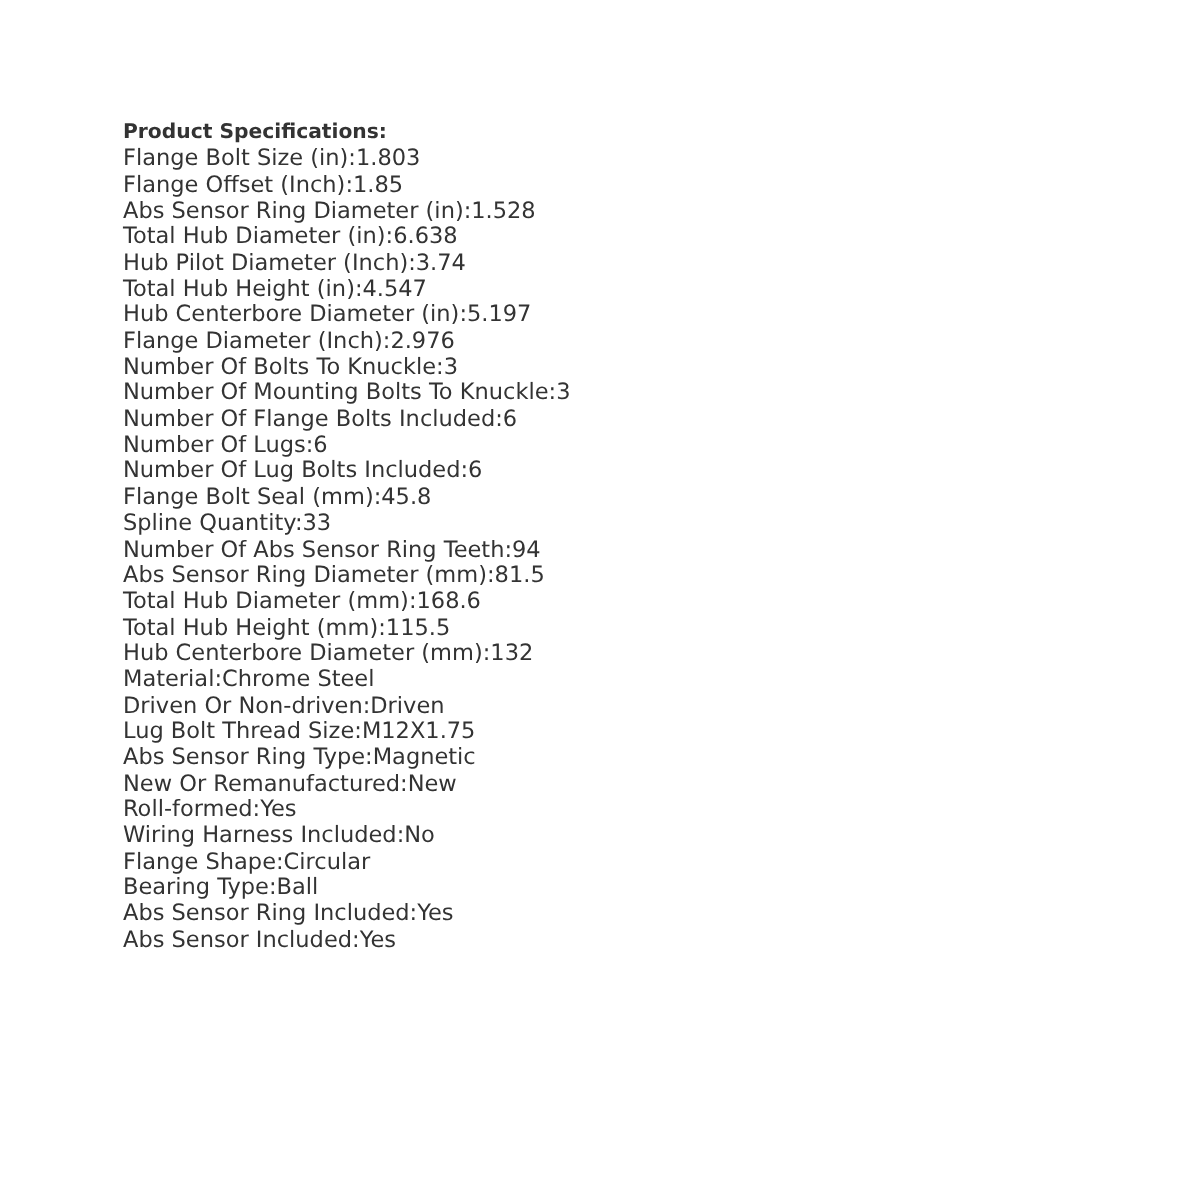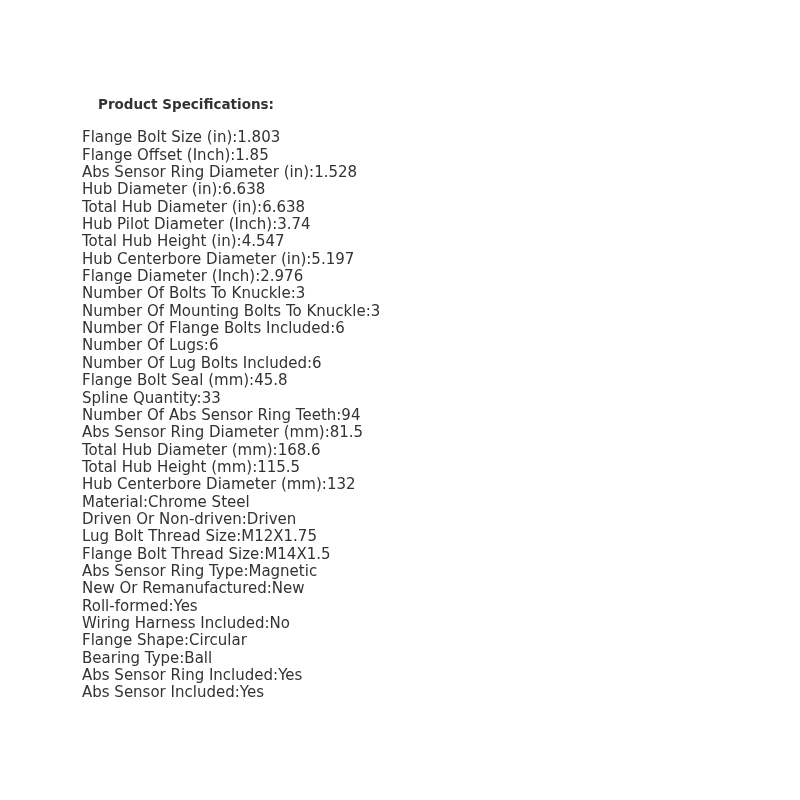--- a/index.html
+++ b/index.html
@@ -18,21 +18,21 @@
   .specs-block {
     position: absolute;
     left: 82px;
     top: 80px;
     right: 40px;
   }
   .specs-title {
     font-size: 13.5px;
     line-height: 17.35px;
     font-weight: bold;
-    margin: 16px;
+    margin: 0;
     padding: 0;
     white-space: pre;
   }
   .spec-row {
     font-size: 15px;
     line-height: 17.35px;
     white-space: pre;
   }
   .spec-label, .spec-separator, .spec-value {
     display: inline;
@@ -40,42 +40,40 @@
 </style>
 </head>
 <body style="background: rgb(255, 255, 255); color: rgb(51, 51, 51);">
 
 <div class="specs-block">
   <h1 class="specs-title">Product Specifications:</h1>
   <div id="spec-list">
       <div class="spec-row"><span class="spec-label">Flange Bolt Size (in)</span><span class="spec-separator">:</span><span class="spec-value">1.803</span></div>
       <div class="spec-row"><span class="spec-label">Flange Offset (Inch)</span><span class="spec-separator">:</span><span class="spec-value">1.85</span></div>
       <div class="spec-row"><span class="spec-label">Abs Sensor Ring Diameter (in)</span><span class="spec-separator">:</span><span class="spec-value">1.528</span></div>
-      <div class="spec-row"><span class="spec-label">Hub Diameter (in)</span><span class="spec-separator">:</span><span class="spec-value">6.638</span></div>
       <div class="spec-row"><span class="spec-label">Total Hub Diameter (in)</span><span class="spec-separator">:</span><span class="spec-value">6.638</span></div>
       <div class="spec-row"><span class="spec-label">Hub Pilot Diameter (Inch)</span><span class="spec-separator">:</span><span class="spec-value">3.74</span></div>
       <div class="spec-row"><span class="spec-label">Total Hub Height (in)</span><span class="spec-separator">:</span><span class="spec-value">4.547</span></div>
       <div class="spec-row"><span class="spec-label">Hub Centerbore Diameter (in)</span><span class="spec-separator">:</span><span class="spec-value">5.197</span></div>
       <div class="spec-row"><span class="spec-label">Flange Diameter (Inch)</span><span class="spec-separator">:</span><span class="spec-value">2.976</span></div>
       <div class="spec-row"><span class="spec-label">Number Of Bolts To Knuckle</span><span class="spec-separator">:</span><span class="spec-value">3</span></div>
       <div class="spec-row"><span class="spec-label">Number Of Mounting Bolts To Knuckle</span><span class="spec-separator">:</span><span class="spec-value">3</span></div>
       <div class="spec-row"><span class="spec-label">Number Of Flange Bolts Included</span><span class="spec-separator">:</span><span class="spec-value">6</span></div>
       <div class="spec-row"><span class="spec-label">Number Of Lugs</span><span class="spec-separator">:</span><span class="spec-value">6</span></div>
       <div class="spec-row"><span class="spec-label">Number Of Lug Bolts Included</span><span class="spec-separator">:</span><span class="spec-value">6</span></div>
       <div class="spec-row"><span class="spec-label">Flange Bolt Seal (mm)</span><span class="spec-separator">:</span><span class="spec-value">45.8</span></div>
       <div class="spec-row"><span class="spec-label">Spline Quantity</span><span class="spec-separator">:</span><span class="spec-value">33</span></div>
       <div class="spec-row"><span class="spec-label">Number Of Abs Sensor Ring Teeth</span><span class="spec-separator">:</span><span class="spec-value">94</span></div>
       <div class="spec-row"><span class="spec-label">Abs Sensor Ring Diameter (mm)</span><span class="spec-separator">:</span><span class="spec-value">81.5</span></div>
       <div class="spec-row"><span class="spec-label">Total Hub Diameter (mm)</span><span class="spec-separator">:</span><span class="spec-value">168.6</span></div>
       <div class="spec-row"><span class="spec-label">Total Hub Height (mm)</span><span class="spec-separator">:</span><span class="spec-value">115.5</span></div>
       <div class="spec-row"><span class="spec-label">Hub Centerbore Diameter (mm)</span><span class="spec-separator">:</span><span class="spec-value">132</span></div>
       <div class="spec-row"><span class="spec-label">Material</span><span class="spec-separator">:</span><span class="spec-value">Chrome Steel</span></div>
       <div class="spec-row"><span class="spec-label">Driven Or Non-driven</span><span class="spec-separator">:</span><span class="spec-value">Driven</span></div>
       <div class="spec-row"><span class="spec-label">Lug Bolt Thread Size</span><span class="spec-separator">:</span><span class="spec-value">M12X1.75</span></div>
-      <div class="spec-row"><span class="spec-label">Flange Bolt Thread Size</span><span class="spec-separator">:</span><span class="spec-value">M14X1.5</span></div>
       <div class="spec-row"><span class="spec-label">Abs Sensor Ring Type</span><span class="spec-separator">:</span><span class="spec-value">Magnetic</span></div>
       <div class="spec-row"><span class="spec-label">New Or Remanufactured</span><span class="spec-separator">:</span><span class="spec-value">New</span></div>
       <div class="spec-row"><span class="spec-label">Roll-formed</span><span class="spec-separator">:</span><span class="spec-value">Yes</span></div>
       <div class="spec-row"><span class="spec-label">Wiring Harness Included</span><span class="spec-separator">:</span><span class="spec-value">No</span></div>
       <div class="spec-row"><span class="spec-label">Flange Shape</span><span class="spec-separator">:</span><span class="spec-value">Circular</span></div>
       <div class="spec-row"><span class="spec-label">Bearing Type</span><span class="spec-separator">:</span><span class="spec-value">Ball</span></div>
       <div class="spec-row"><span class="spec-label">Abs Sensor Ring Included</span><span class="spec-separator">:</span><span class="spec-value">Yes</span></div>
       <div class="spec-row"><span class="spec-label">Abs Sensor Included</span><span class="spec-separator">:</span><span class="spec-value">Yes</span></div>
     </div>
 </div>

